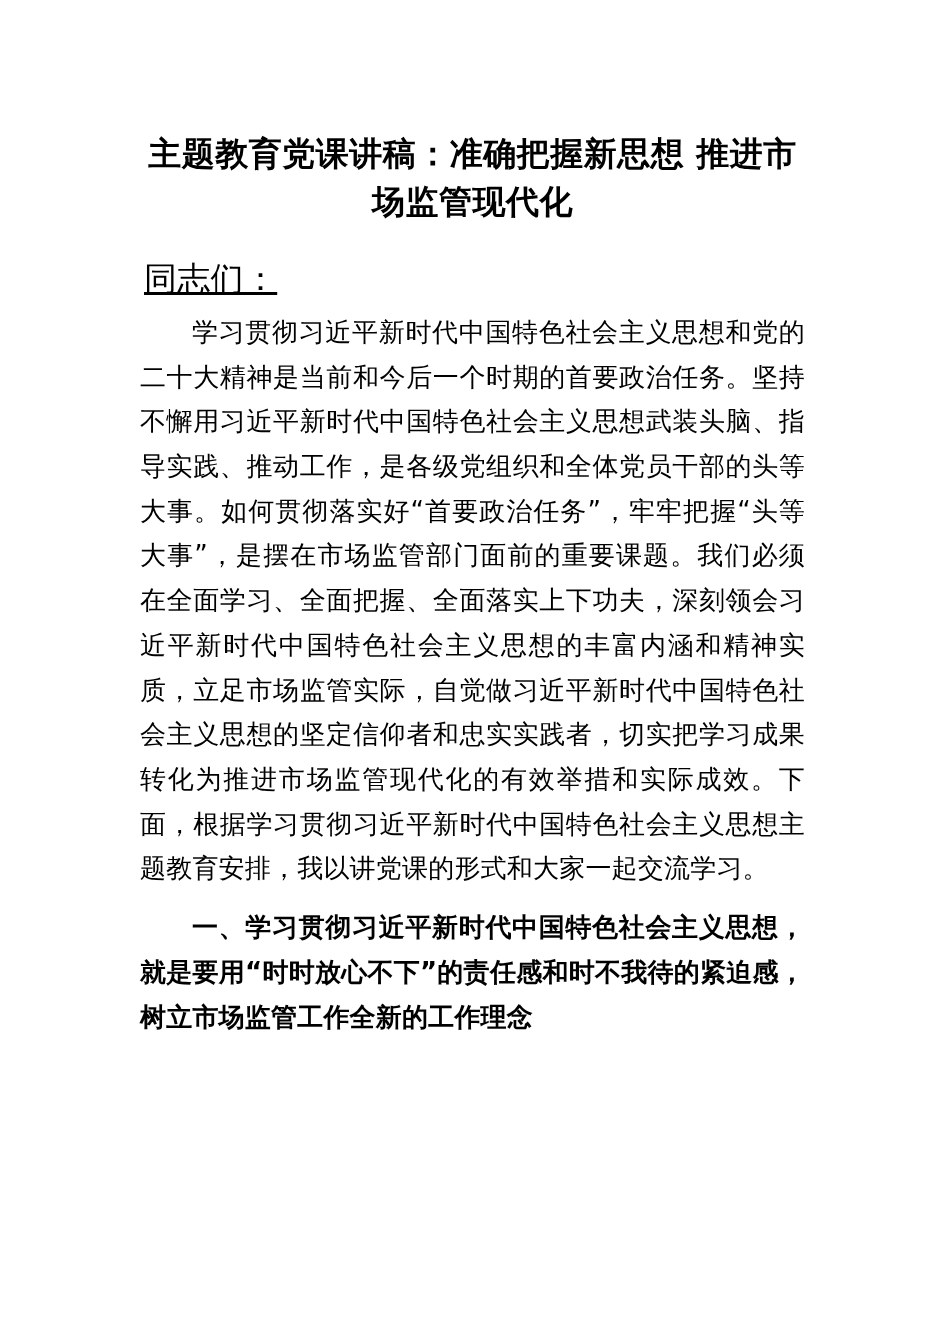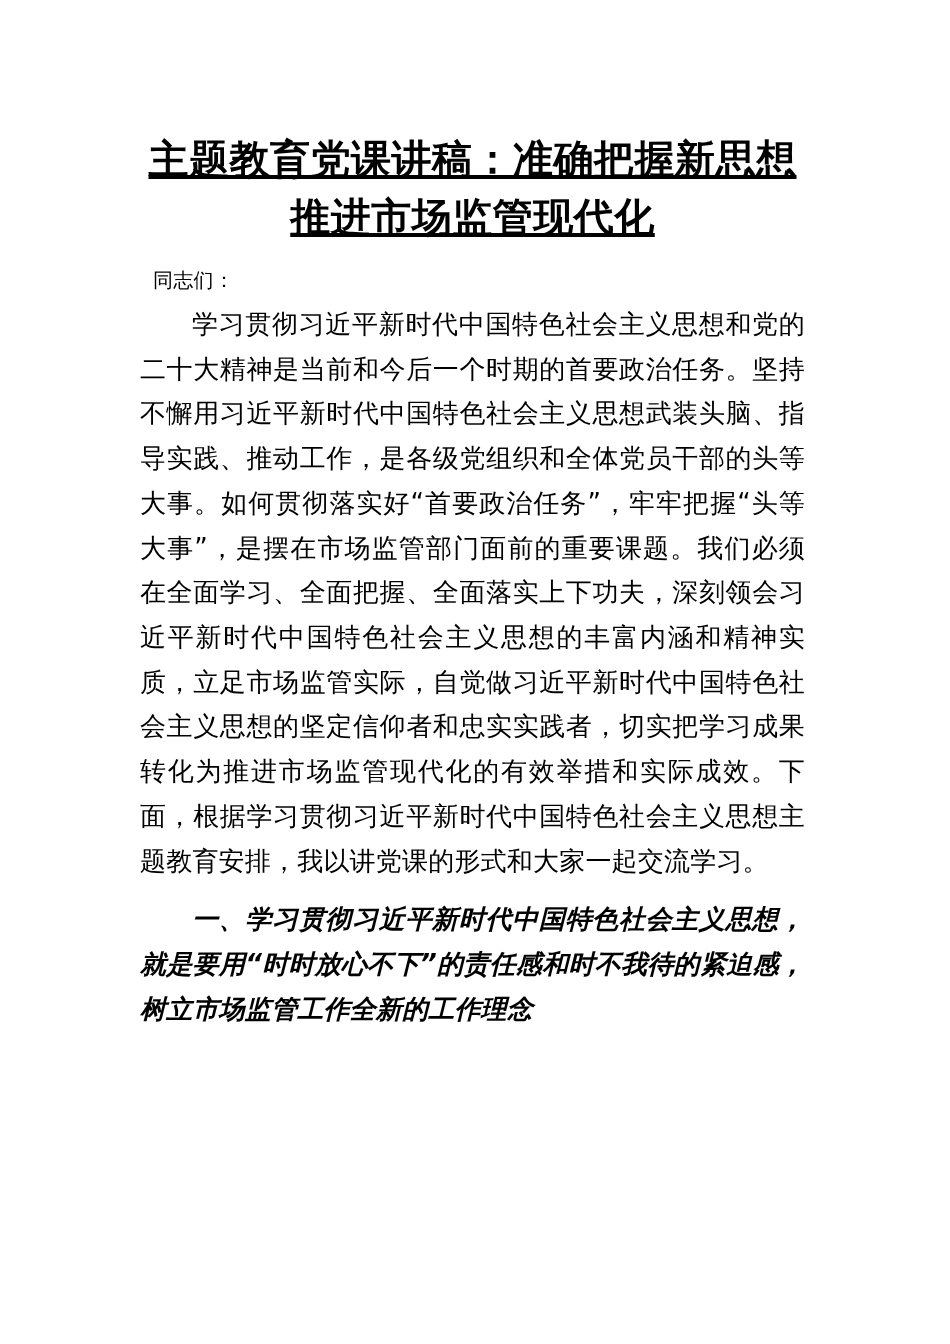--- a/index.html
+++ b/index.html
@@ -15,53 +15,52 @@
     overflow: hidden;
   }
   .page {
     width: 950px;
     height: 1344px;
     box-sizing: border-box;
     padding: 130px 145px 0 140px;
     position: relative;
   }
   .doc-title {
-    font-size: 40px;
+    font-size: 33px;
     font-weight: bold;
     line-height: 1.45;
     text-align: center;
     letter-spacing: 0.5px;
-    margin: 0 0 19px 0;
-    text-decoration: underline;
+    margin: 0 0 27px 0;
   }
   .salutation {
-    font-size: 20px;
+    font-size: 33px;
     line-height: 1.55;
-    margin: 0 0 6px 13px;
+    margin: 0 0 6px 4px;
     letter-spacing: 0.3px;
+    text-decoration: underline;
   }
   .body-para {
     font-size: 26px;
     line-height: 1.72;
     text-align: justify;
     text-justify: inter-ideograph;
     text-indent: 2em;
     margin: 0 0 0 0;
     letter-spacing: 0.2px;
   }
   .heading-para {
     font-size: 26px;
     font-weight: bold;
     line-height: 1.72;
     text-align: justify;
     text-justify: inter-ideograph;
     text-indent: 2em;
     margin: 14px 0 0 0;
     letter-spacing: 0.2px;
-    font-style: italic;
   }
 </style>
 </head>
 <body>
 
 <div class="page">
 
   <h1 class="doc-title">主题教育党课讲稿：准确把握新思想 推进市场监管现代化</h1>
 
   <p class="salutation">同志们：</p>

